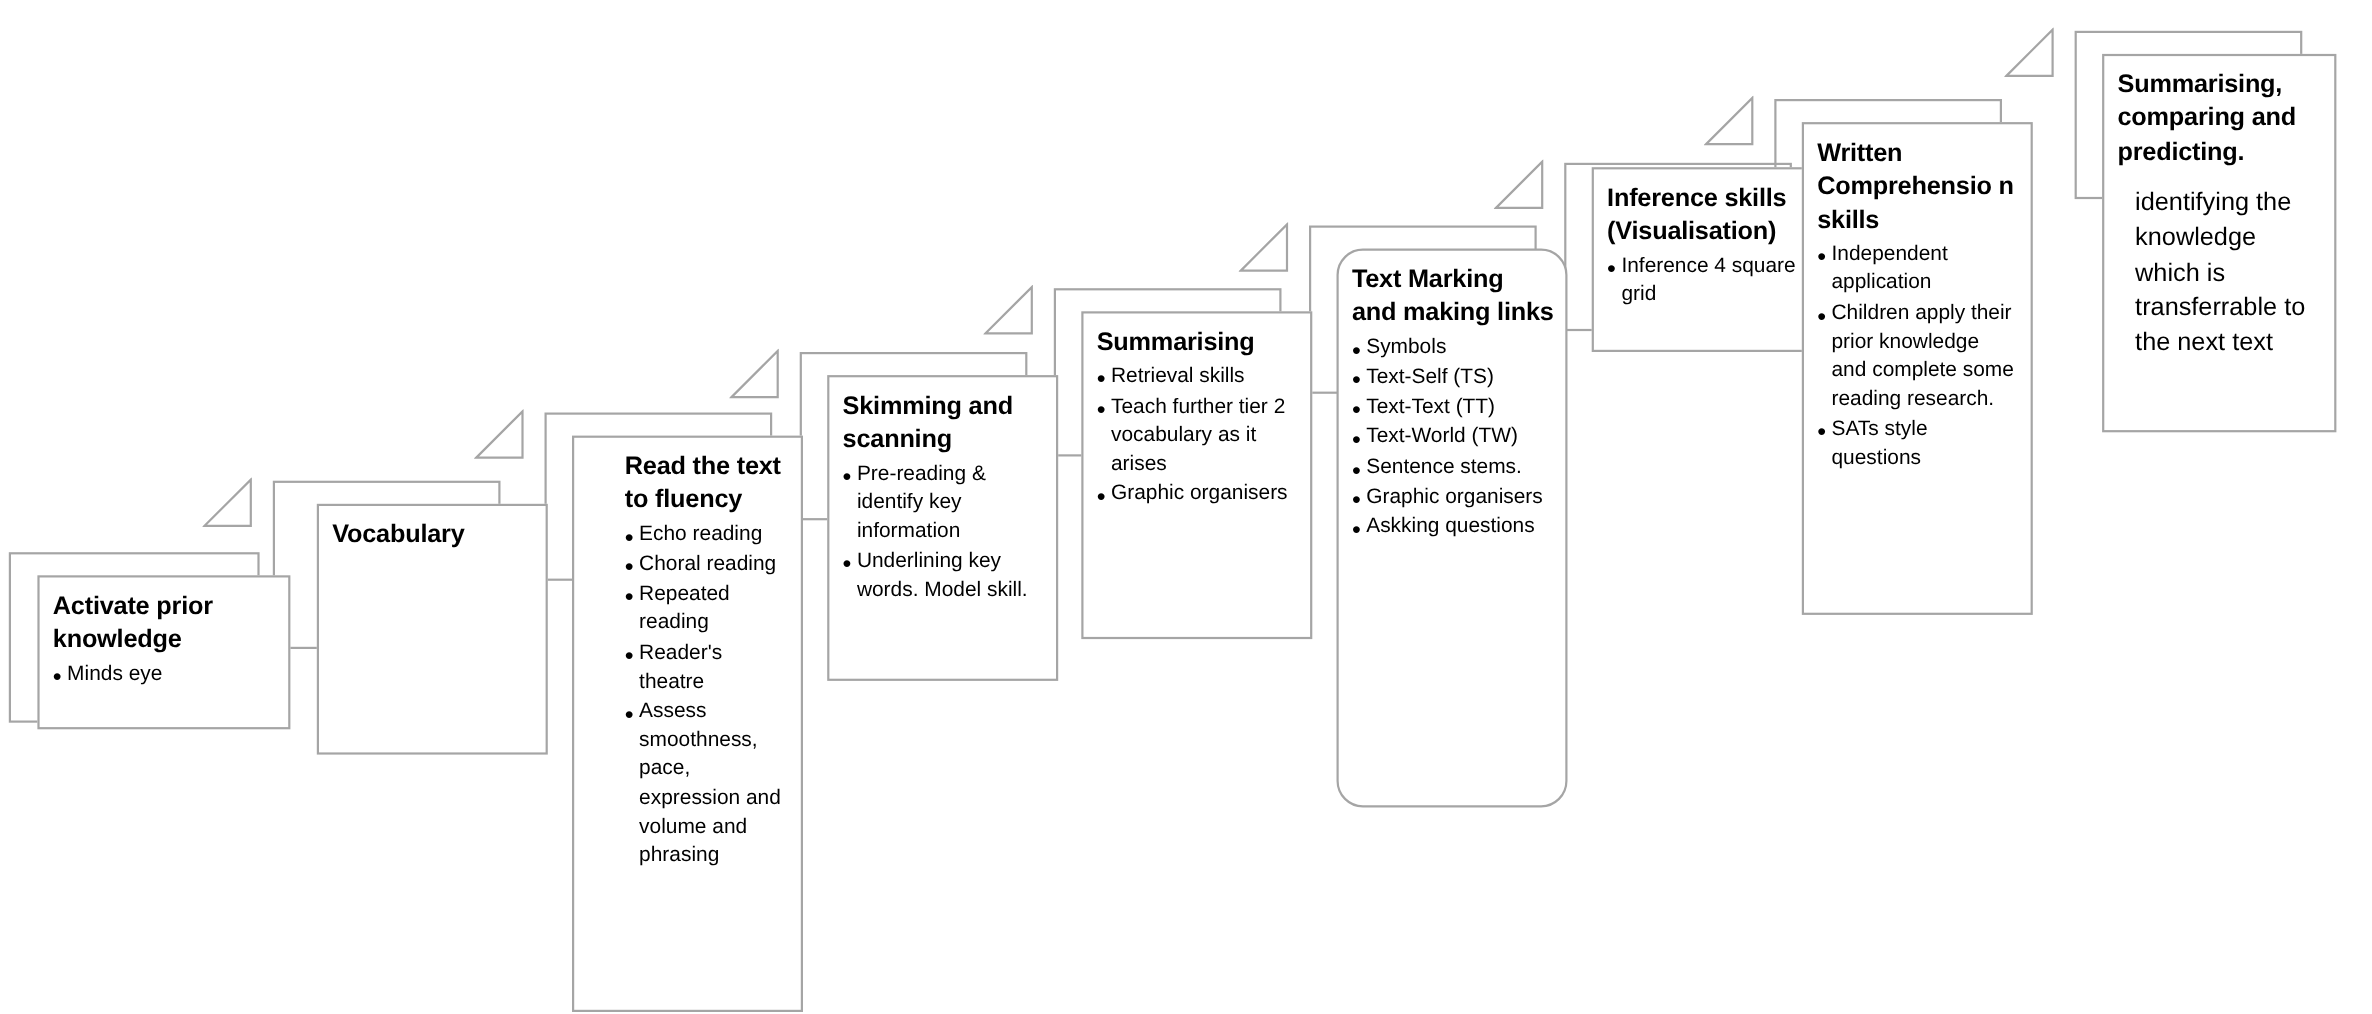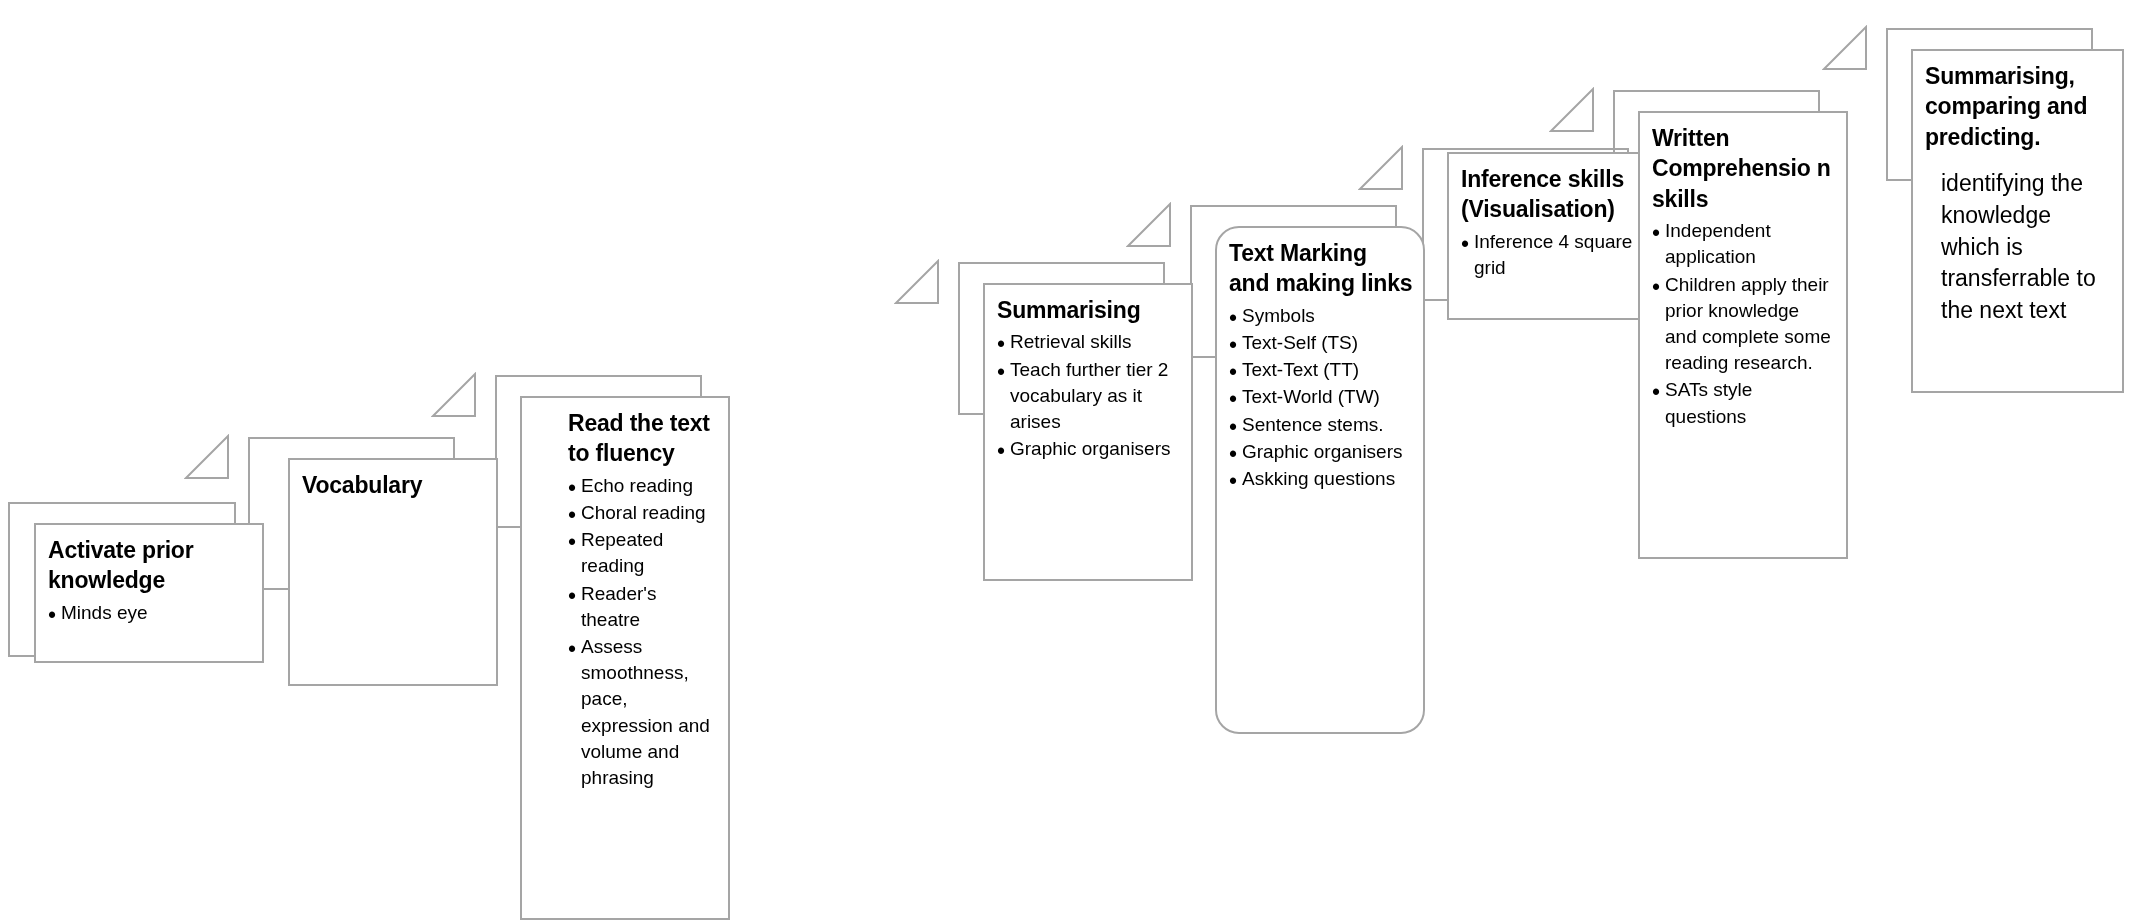--- a/index.html
+++ b/index.html
@@ -134,20 +134,35 @@
       <ul class="step-bullets">
         <li>Echo reading</li>
         <li>Choral reading</li>
         <li>Repeated reading</li>
         <li>Reader's theatre</li>
         <li>Assess smoothness, pace, expression and volume and phrasing</li>
       </ul>
     </div>
   </div>
 
+  <div class="step" style="left:727px; top:320px; width:232px; height:300px;">
+    <div class="step-triangle" style="left:-64px; top:-3px; width:46px; height:46px;">
+      <svg width="46" height="46" viewBox="0 0 46 46" aria-hidden="true">
+        <polygon points="2,44 44,2 44,44" fill="#ffffff" stroke="#a5a5a5" stroke-width="2"></polygon>
+      </svg>
+    </div>
+    <div class="step-backplate" style="left:0px; top:0px; width:207px; height:153px;"></div>
+    <div class="step-card" style="left:25px; top:21px; width:210px; height:278px;">
+      <div class="step-title">Skimming and scanning</div>
+      <ul class="step-bullets">
+        <li>Pre-reading &amp; identify key information</li>
+        <li>Underlining key words. Model skill.</li>
+      </ul>
+    </div>
+  </div>
 
   <div class="step" style="left:958px; top:262px; width:232px; height:320px;">
     <div class="step-triangle" style="left:-64px; top:-3px; width:46px; height:46px;">
       <svg width="46" height="46" viewBox="0 0 46 46" aria-hidden="true">
         <polygon points="2,44 44,2 44,44" fill="#ffffff" stroke="#a5a5a5" stroke-width="2"></polygon>
       </svg>
     </div>
     <div class="step-backplate" style="left:0px; top:0px; width:207px; height:153px;"></div>
     <div class="step-card" style="left:25px; top:21px; width:210px; height:298px;">
       <div class="step-title">Summarising</div>

